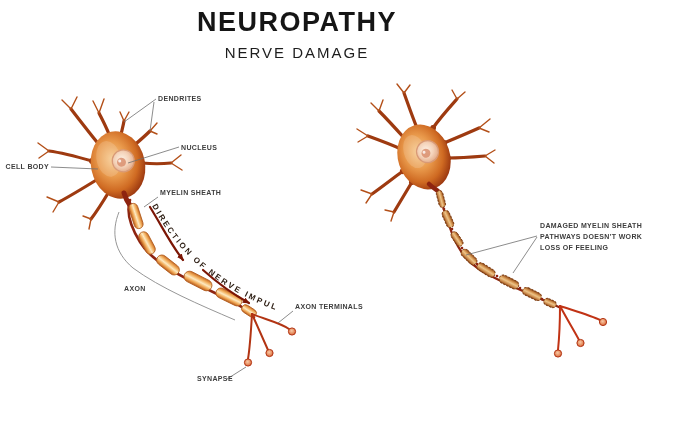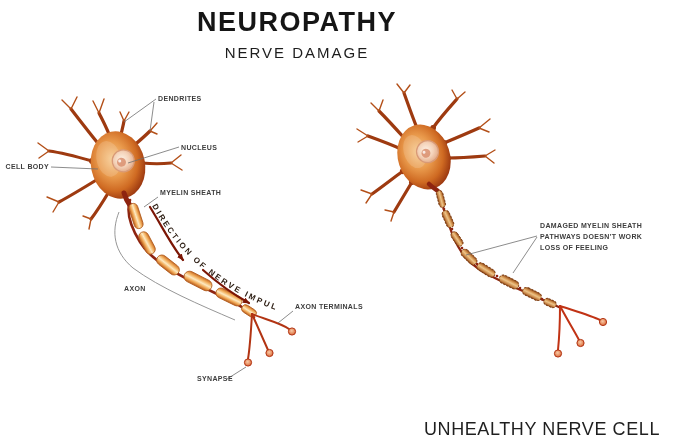--- a/index.html
+++ b/index.html
@@ -218,14 +218,13 @@
       <path class="leader" d="M466,255 L537,236 M513,273 L537,237"></path>
 
       <g>
         <text class="lbl" x="540" y="228">DAMAGED MYELIN SHEATH</text>
         <text class="lbl" x="540" y="239">PATHWAYS DOESN'T WORK</text>
         <text class="lbl" x="540" y="250">LOSS OF FEELING</text>
       </g>
     </g>
   </svg>
 
-  <div class="caption unhealthy">UNHEALTHY NERVE CELL</div>
 </div>
 
 </body></html>

